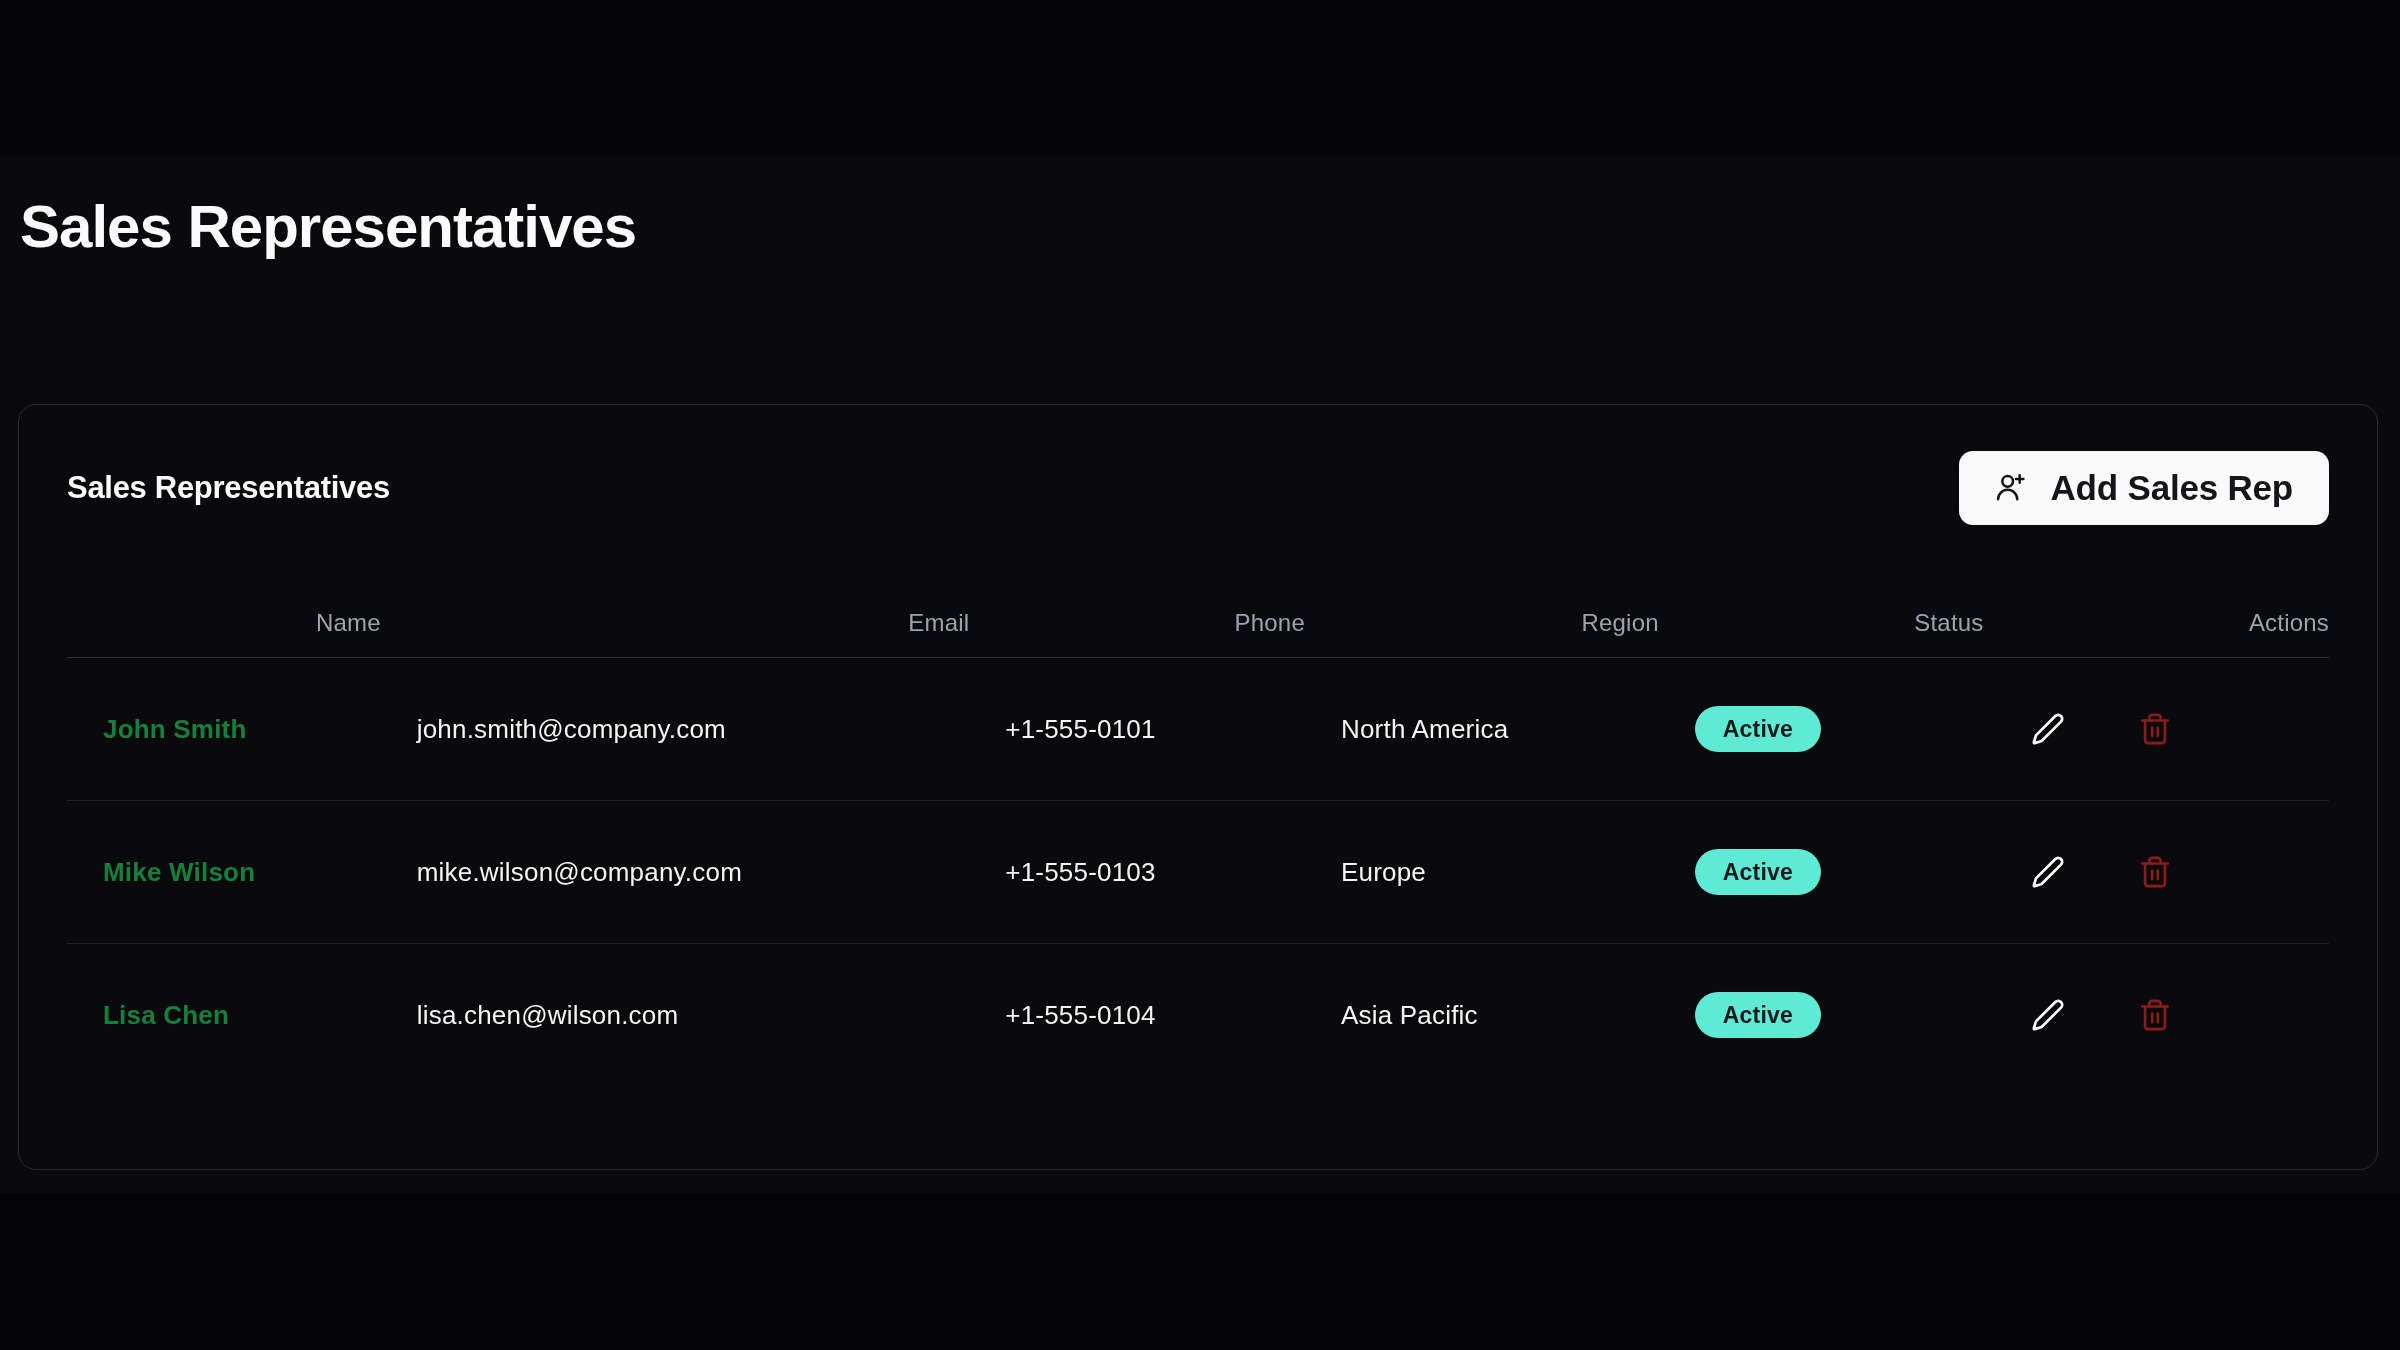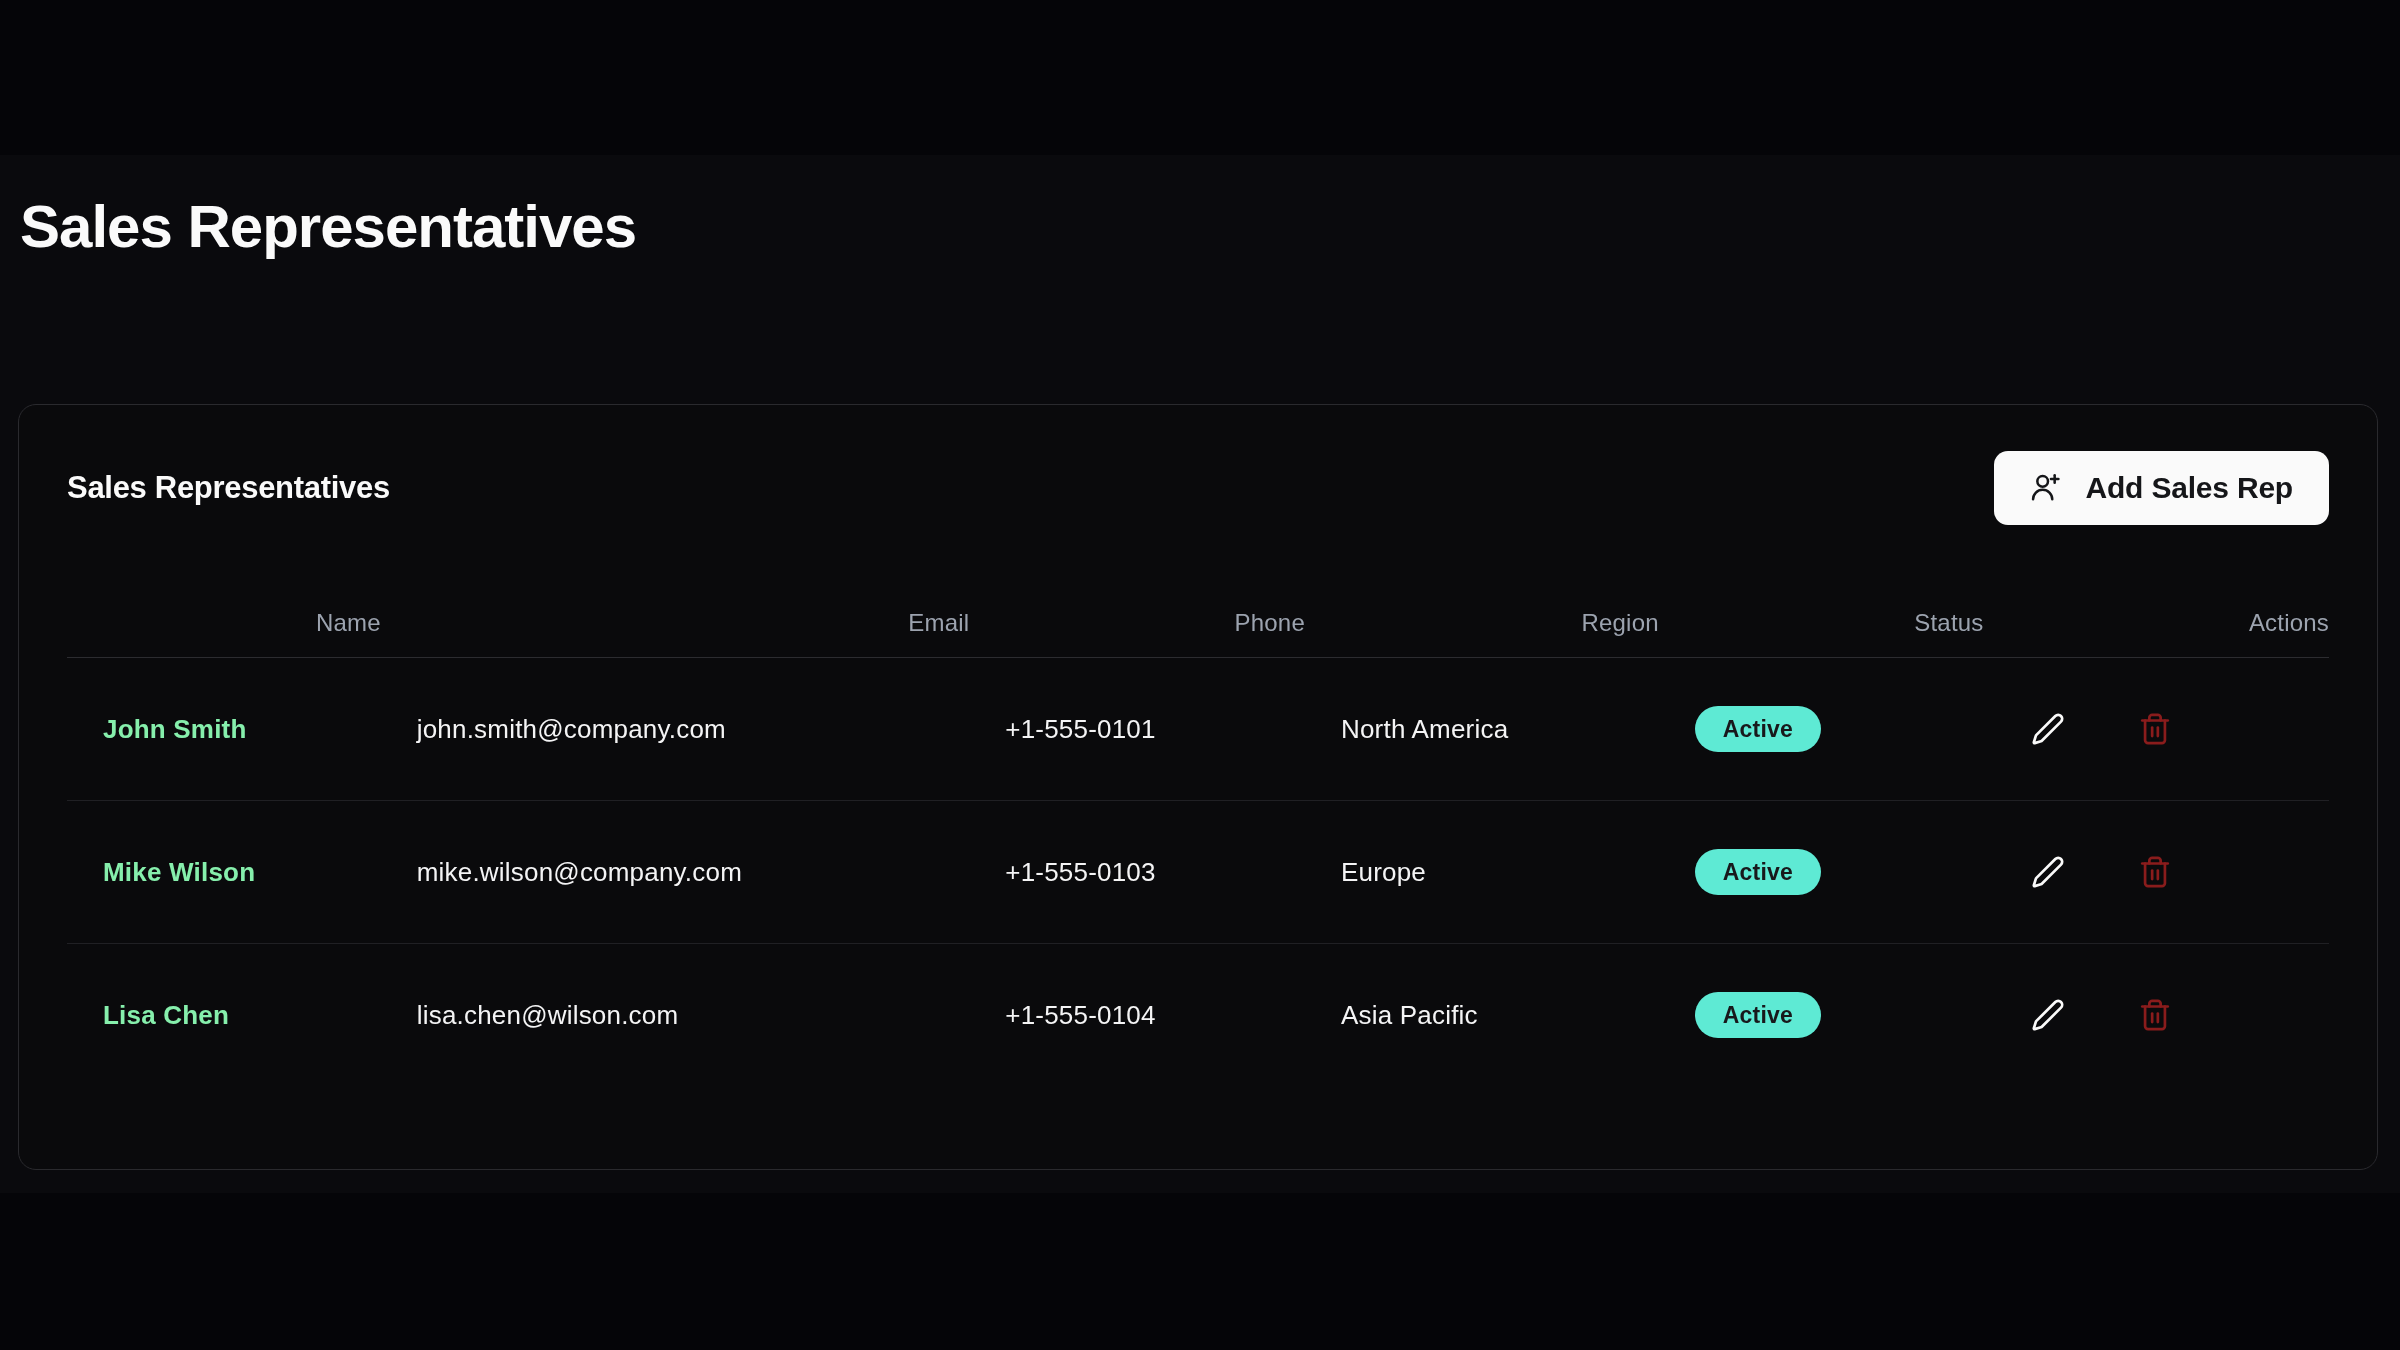--- a/index.html
+++ b/index.html
@@ -38,21 +38,21 @@
     display: flex; align-items: center; justify-content: space-between;
     padding: 46px 48px 0 48px;
   }
   .card-title { font-size: 31px; font-weight: 700; color: #fafafa; letter-spacing: -0.3px; }
 
   .add-btn {
     display: inline-flex; align-items: center; gap: 24px;
     height: 74px; padding: 16px 36px;
     background: #fafafa; color: #151619;
     border: none; border-radius: 14px;
-    font-family: inherit; font-size: 30px; font-weight: 600;
+    font-family: inherit; font-size: 35px; font-weight: 600;
     letter-spacing: -0.2px; cursor: pointer;
   }
   .add-btn svg { display: block; }
 
   .table-wrap { padding: 58px 48px 0 48px; }
   table { width: 100%; border-collapse: collapse; table-layout: fixed; }
   col.c-name   { width: 13.87%; }
   col.c-email  { width: 26.02%; }
   col.c-phone  { width: 14.84%; }
   col.c-region { width: 15.64%; }
@@ -64,21 +64,21 @@
     padding: 26px 0 20px 36px; letter-spacing: 0.2px;
     border-bottom: 1.5px solid #2c2c30;
   }
   td {
     height: 143px; padding: 0 0 0 36px;
     font-size: 26px; font-weight: 400; color: #f4f4f5;
     border-bottom: 1.5px solid #202024;
     vertical-align: middle; letter-spacing: 0.2px;
   }
   tr.last td { border-bottom: none; }
-  td.name-cell { font-weight: 600; color: #86efac; }
+  td.name-cell { font-weight: 600; color: #15803d; }
 
   .status-badge {
     display: inline-flex; align-items: center; justify-content: center;
     height: 46px; padding: 0 28px;
     background: #5eead4; color: #18181b;
     border-radius: 23px; font-size: 23px; font-weight: 600;
   }
 
   .actions-cell { white-space: nowrap; }
   .icon-btn {

